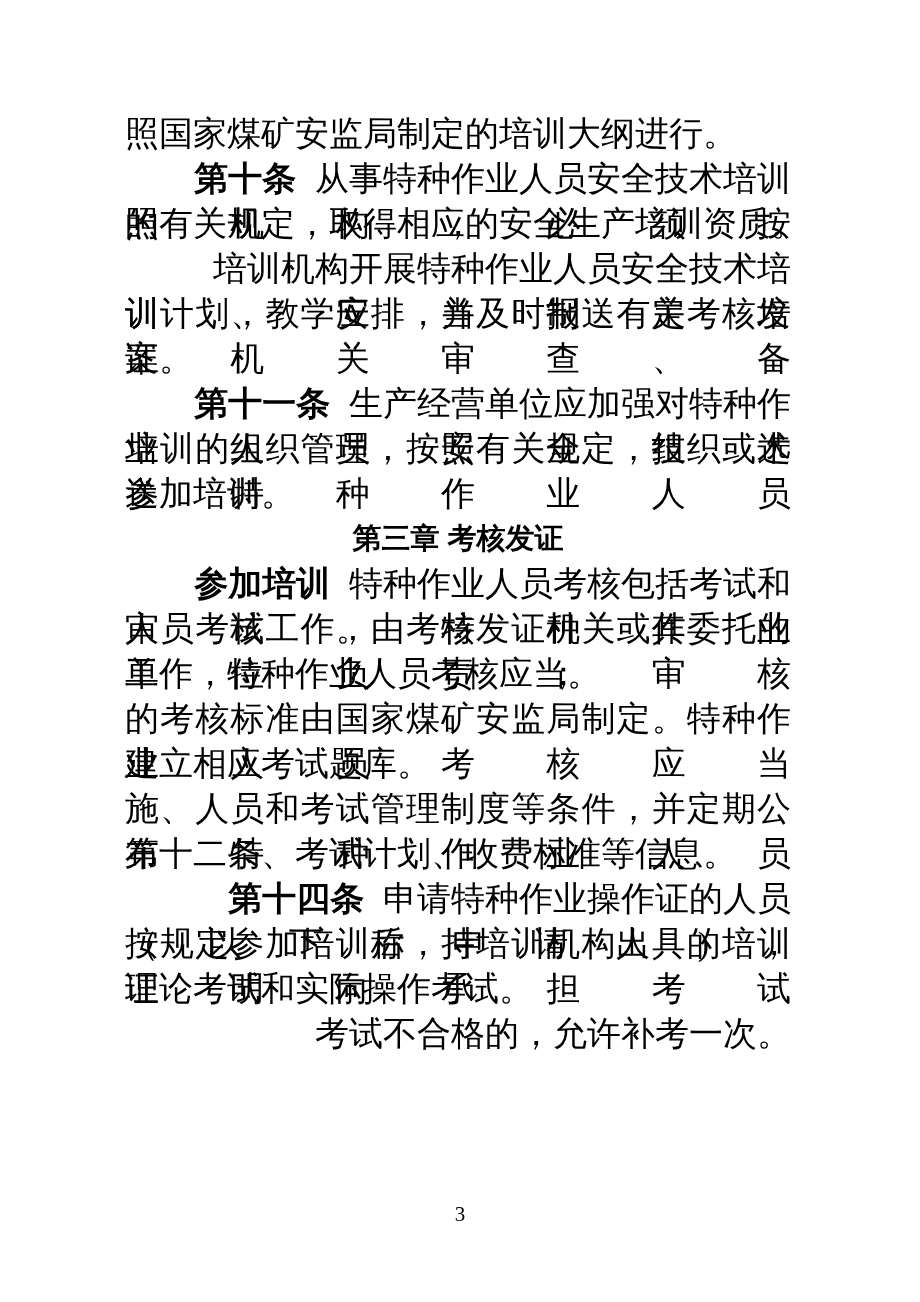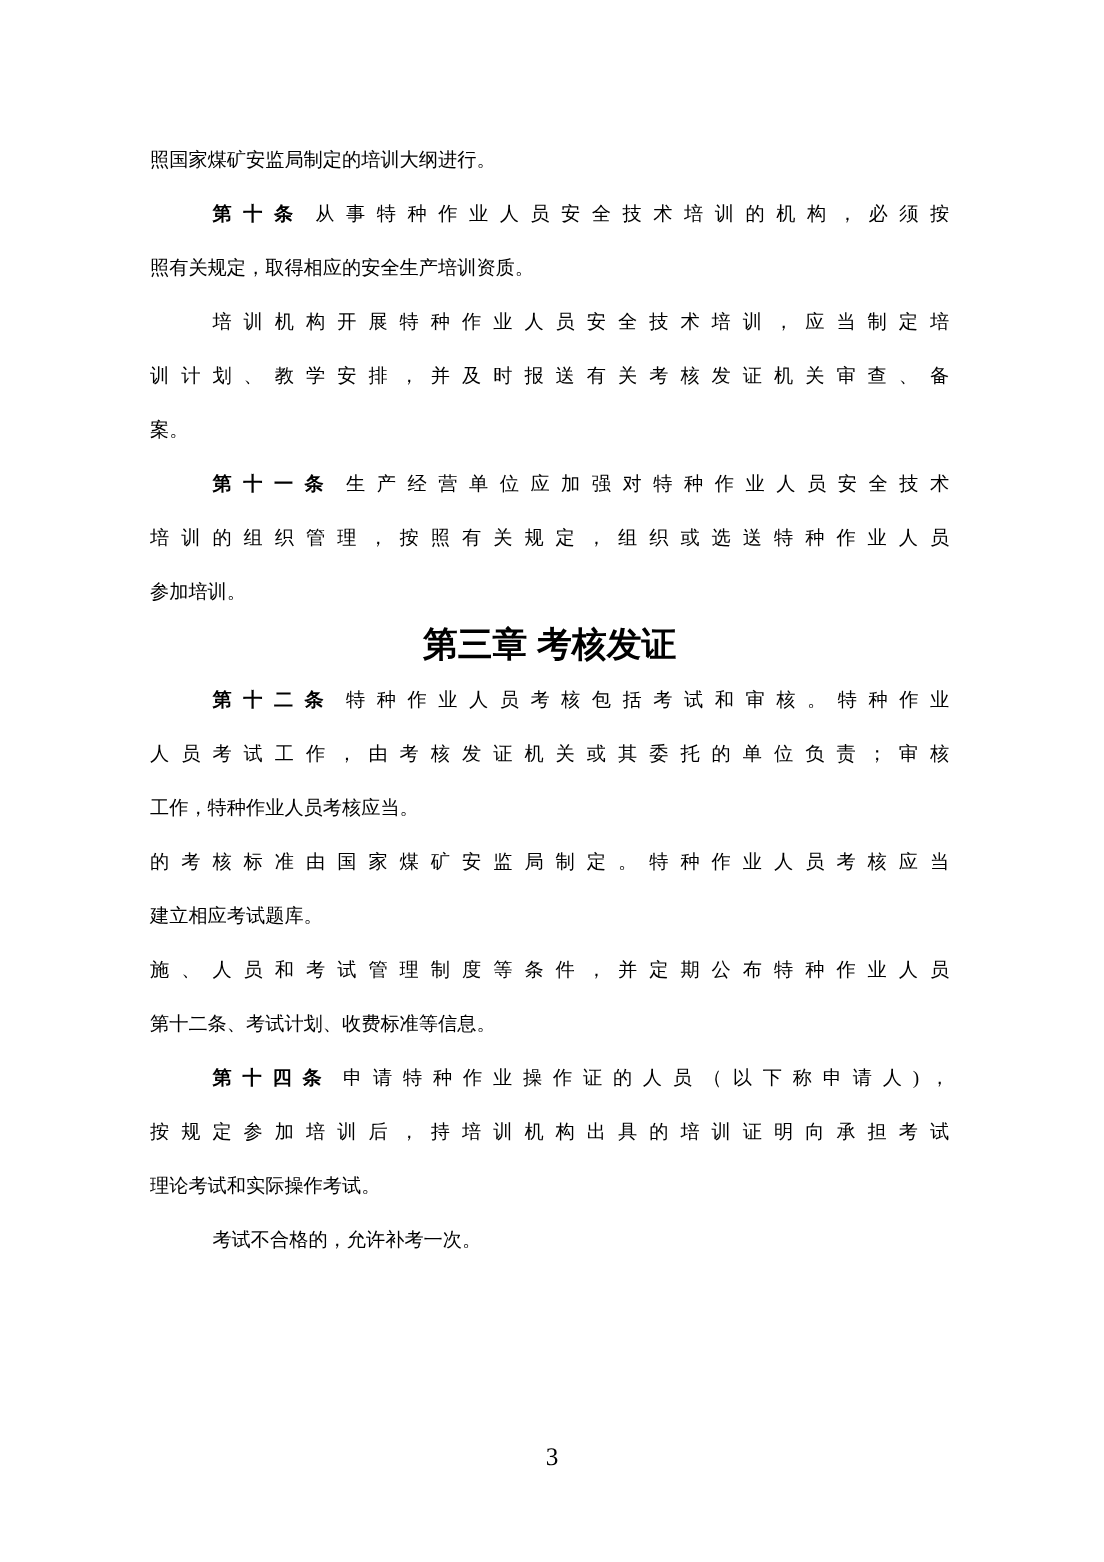--- a/index.html
+++ b/index.html
@@ -17,35 +17,36 @@
   }
   .text-block {
     position: absolute;
     left: 125px;
     top: 111px;
     width: 666px;
   }
   .line {
     height: 45px;
     line-height: 45px;
-    font-size: 16px;
+    font-size: 34px;
     font-family: "Liberation Serif", serif;
     color: #000000;
     white-space: nowrap;
     text-align: left;
   }
   .line.just {
     white-space: normal;
     text-align: justify;
     text-align-last: justify;
     -moz-text-align-last: justify;
     text-justify: inter-character;
   }
   .line.ind {
     text-indent: 52px;
+    text-align: right;
   }
   .lead {
     font-family: "Liberation Sans", sans-serif;
     font-weight: 700;
     margin-right: 0.55em;
   }
   .line.heading {
     text-align: left;
     text-align-last: center;
     -moz-text-align-last: center;
@@ -86,21 +87,21 @@
     <div class="line"><span>案。</span></div>
 
     <div class="line ind just"><span class="lead">第十一条</span><span>生产经营单位应加强对特种作业人员安全技术</span></div>
 
     <div class="line just"><span>培训的组织管理，按照有关规定，组织或选送特种作业人员</span></div>
 
     <div class="line"><span>参加培训。</span></div>
 
     <div class="line heading"><span>第三章 考核发证</span></div>
 
-    <div class="line ind just"><span class="lead">第十二条</span><span>特种作业人员考核包括考试和审核。特种作业</span></div>
+    <div class="line ind just"><span class="lead">参加培训</span><span>特种作业人员考核包括考试和审核。特种作业</span></div>
 
     <div class="line just"><span>人员考试工作，由考核发证机关或其委托的单位负责；审核</span></div>
 
     <div class="line"><span>工作，特种作业人员考核应当。</span></div>
 
 
     <div class="line just"><span>的考核标准由国家煤矿安监局制定。特种作业人员考核应当</span></div>
 
     <div class="line"><span>建立相应考试题库。</span></div>
 

